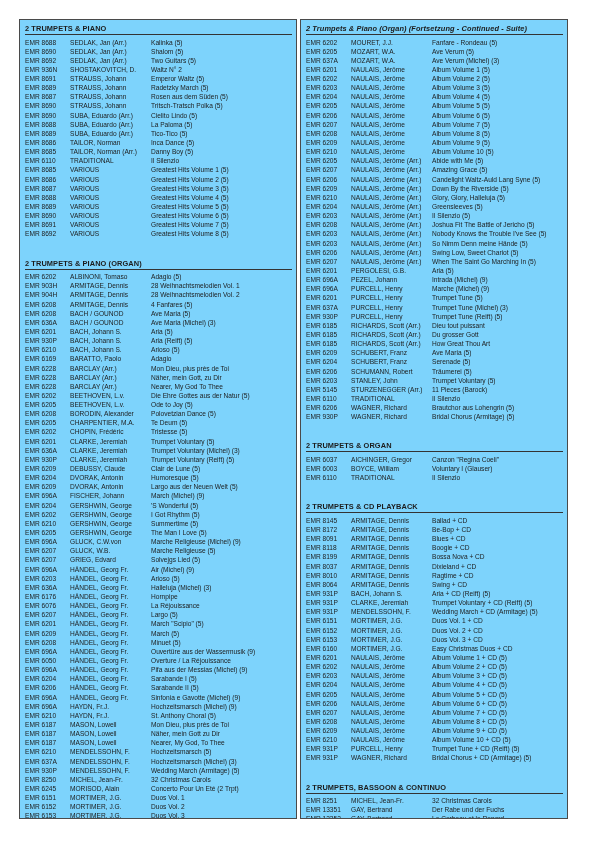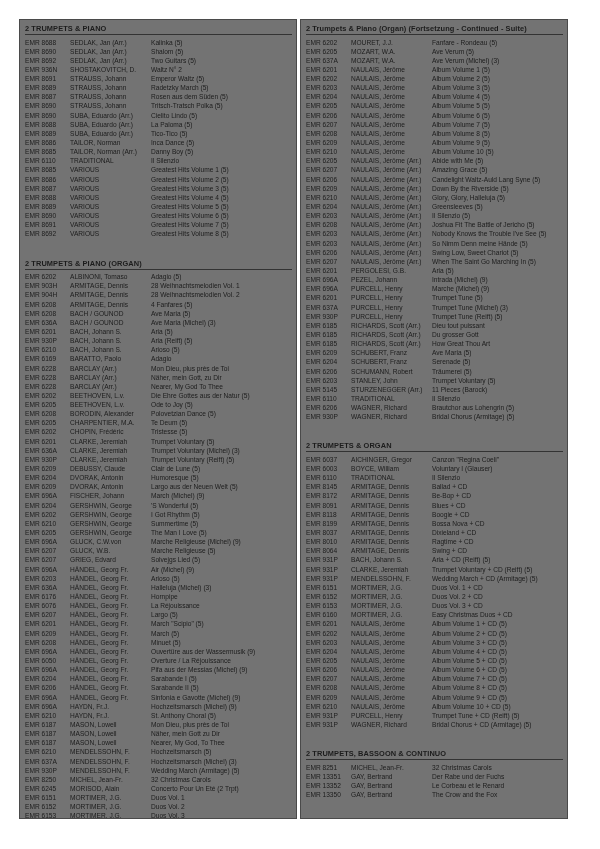--- a/index.html
+++ b/index.html
@@ -1,30 +1,30 @@
 <!DOCTYPE html>
 <html><head>
 <meta charset="utf-8">
 <style>
   * { margin:0; padding:0; box-sizing:border-box; }
   html,body { width:600px; height:849px; background:#ffffff; overflow:hidden; }
   body { font-family:"Liberation Sans", sans-serif; color:#1c1c1c; position:relative; }
   .col-box {
     position:absolute; top:19px; height:800px;
-    border:1px solid #4a4a4a; background:#737373;
+    border:1px solid #4a4a4a; background:#7dd3fc;
     padding:4px 4px 2px 5px; overflow:hidden;
   }
   #col-left  { left:19px;  width:278px; }
   #col-right { left:300px; width:268px; }
   .sec-heading {
     font-size:7.4px; font-weight:bold; line-height:10px;
     border-bottom:1px solid #333; margin-top:20px; margin-bottom:2.5px;
     white-space:nowrap; overflow:hidden; letter-spacing:.1px;
   }
-  .sec-heading.italic { }
+  .sec-heading.italic { font-style:italic; }
   .sec-heading:first-child { margin-top:0; }
   .row {
     display:grid; grid-template-columns:45px 81px 1fr;
     font-size:6.6px; line-height:9.15px; height:9.15px;
     white-space:nowrap; overflow:hidden;
   }
   .row span { overflow:hidden; white-space:nowrap; }
 </style>
 </head>
 <body>
@@ -669,20 +669,21 @@
     <div class="row">
       <span>EMR 6003</span>
       <span>BOYCE, William</span>
       <span>Voluntary I (Glauser)</span>
     </div>
     <div class="row">
       <span>EMR 6110</span>
       <span>TRADITIONAL</span>
       <span>Il Silenzio</span>
     </div>
+    <div class="sec-heading">2 TRUMPETS &amp; CD PLAYBACK</div>
     <div class="row">
       <span>EMR 8145</span>
       <span>ARMITAGE, Dennis</span>
       <span>Ballad + CD</span>
     </div>
     <div class="row">
       <span>EMR 8172</span>
       <span>ARMITAGE, Dennis</span>
       <span>Be-Bop + CD</span>
     </div>

